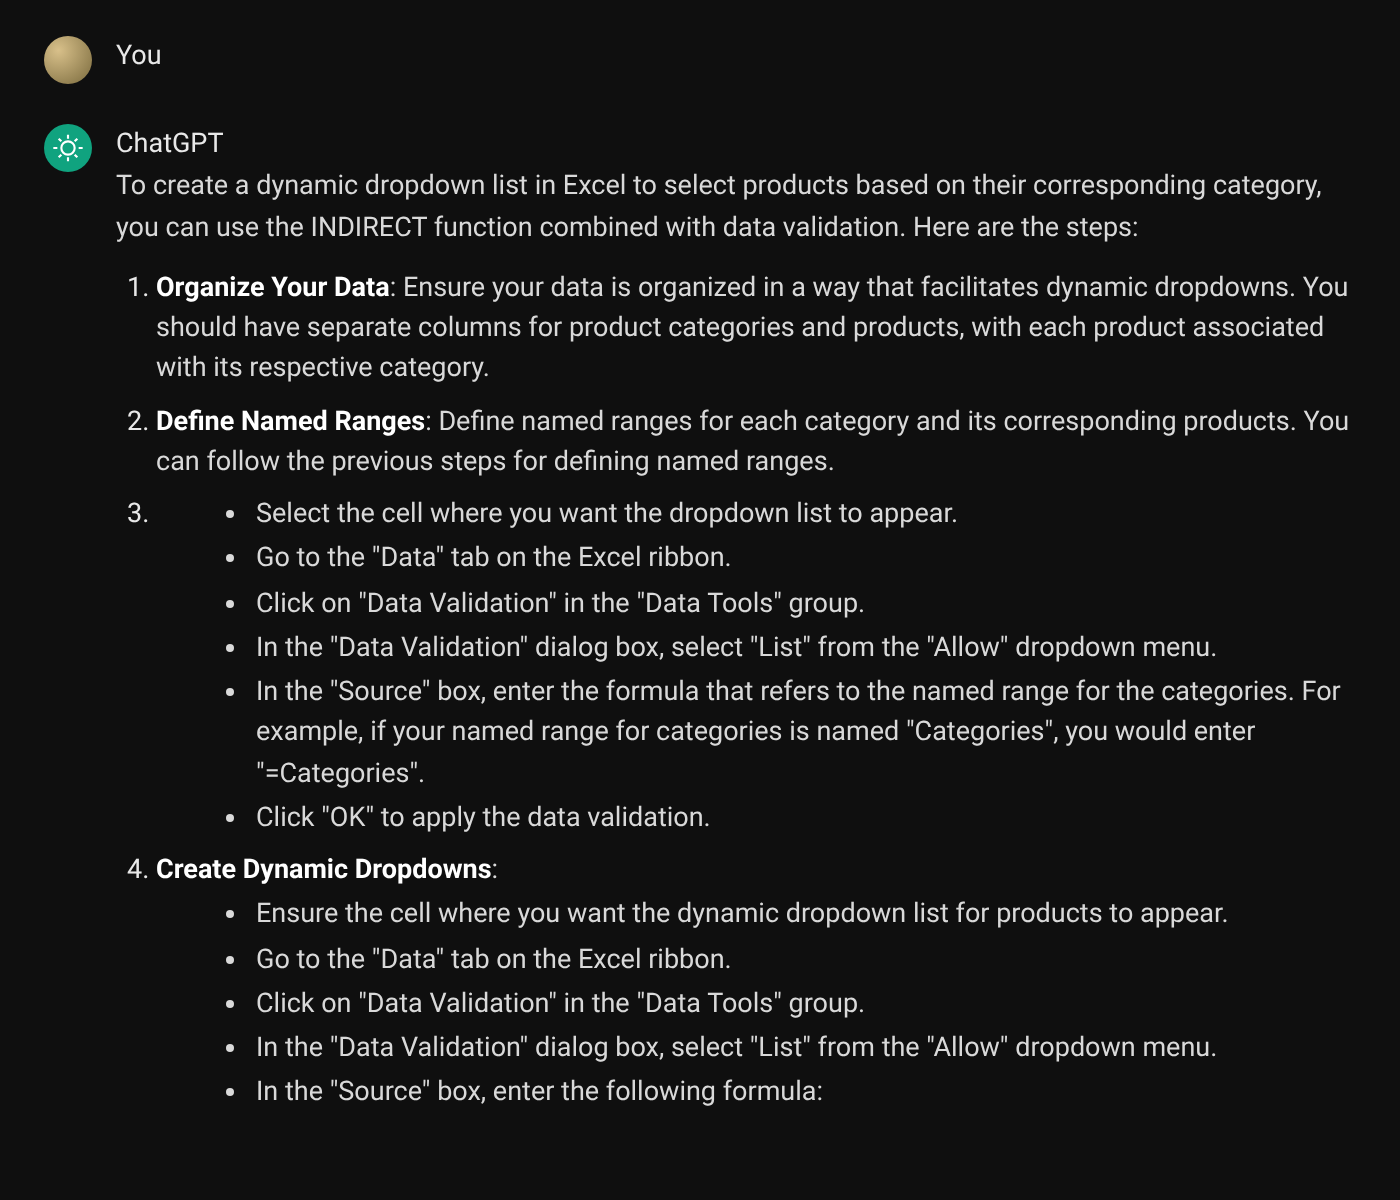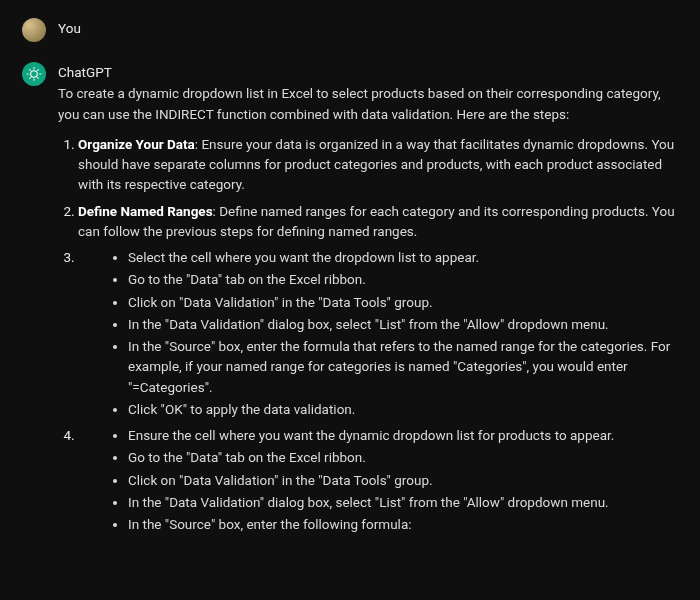--- a/index.html
+++ b/index.html
@@ -61,20 +61,21 @@
         <ul class="sub">
           <li class="text">Select the cell where you want the dropdown list to appear.</li>
           <li class="text">Go to the "Data" tab on the Excel ribbon.</li>
           <li class="text">Click on "Data Validation" in the "Data Tools" group.</li>
           <li class="text">In the "Data Validation" dialog box, select "List" from the "Allow" dropdown menu.</li>
           <li class="text">In the "Source" box, enter the formula that refers to the named range for the categories. For example, if your named range for categories is named "Categories", you would enter "=Categories".</li>
           <li class="text">Click "OK" to apply the data validation.</li>
         </ul>
       </li>
       <li>
+        <span class="text"><strong>Create Dynamic Dropdowns</strong><span>:</span></span>
         <ul class="sub">
           <li class="text">Ensure the cell where you want the dynamic dropdown list for products to appear.</li>
           <li class="text">Go to the "Data" tab on the Excel ribbon.</li>
           <li class="text">Click on "Data Validation" in the "Data Tools" group.</li>
           <li class="text">In the "Data Validation" dialog box, select "List" from the "Allow" dropdown menu.</li>
           <li class="text">
             <span>In the "Source" box, enter the following formula:</span>
             
             
           </li>

